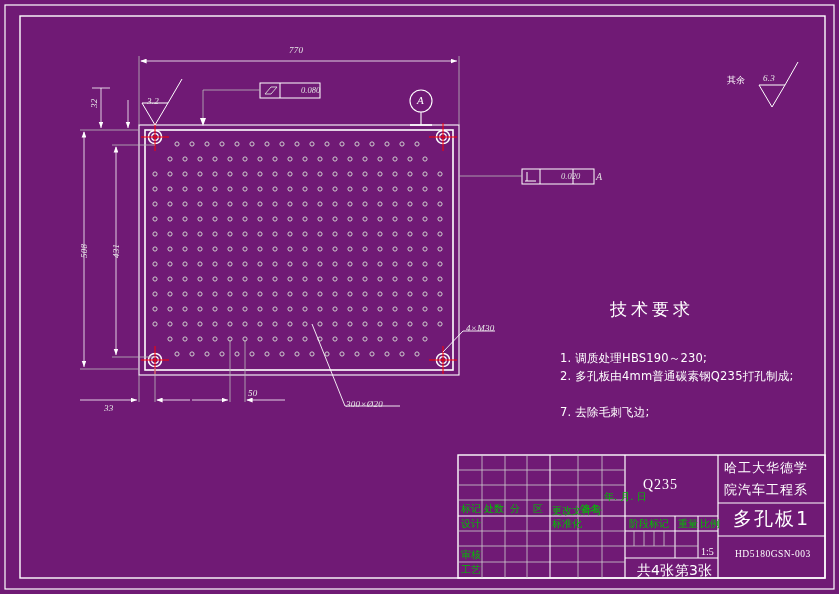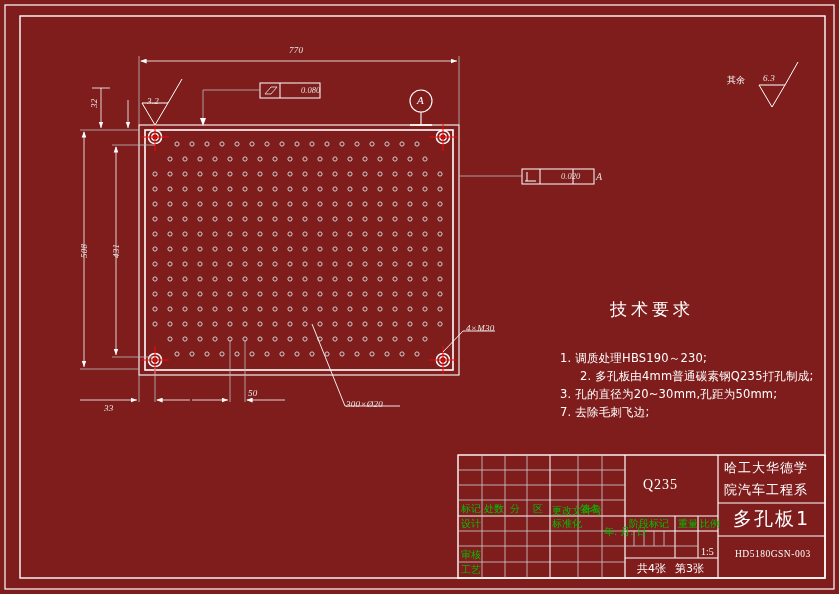--- a/index.html
+++ b/index.html
@@ -11,21 +11,21 @@
     width: 839px;
     height: 594px;
     overflow: hidden;
     font-family: "Liberation Serif", serif;
     color: #ffffff;
   }
   #cad-root {
     position: relative;
     width: 839px;
     height: 594px;
-    background: #7f1d1d;
+    background: #701a75;
     text-decoration: underline;
   }
   #cad-svg {
     position: absolute;
     left: 0;
     top: 0;
     width: 839px;
     height: 594px;
   }
   .ov {
@@ -68,21 +68,21 @@
     color: #00c000;
     letter-spacing: 0px;
   }
   .tb-green-tiny {
     font-family: "DejaVu Sans", sans-serif;
     font-size: 10px;
     color: #00c000;
   }
   .tb-white {
     font-family: "DejaVu Sans", sans-serif;
-    font-size: 11px;
+    font-size: 14px;
     color: #ffffff;
   }
   .tb-material {
     font-family: "Liberation Serif", serif;
     font-size: 14px;
     color: #ffffff;
     letter-spacing: 1px;
   }
   .tb-org {
     font-family: "DejaVu Sans", sans-serif;
@@ -624,31 +624,30 @@
 
   <div class="ov tolval" style="left:285px; top:86px;">0.080</div>
 
   <div class="ov tolval" style="left:545px; top:172px;">0.020</div>
 
   <div class="ov tolval" style="left:580px; top:172px; font-size:10px;">A</div>
 
   <div class="ov note-title" style="left:610px; top:301px;">技术要求</div>
 
   <div class="ov note-line" style="left:560px; top:353px;">1. 调质处理HBS190～230;</div>
-  <div class="ov note-line" style="left:580px; top:371px;">2. 多孔板由4mm普通碳素钢Q235打孔制成;</div>
-  <div class="ov note-line" style="left:560px; top:389px;">3. 孔的直径为20~30mm,孔距为50mm;</div>
+  <div class="ov note-line" style="left:560px; top:371px;">2. 多孔板由4mm普通碳素钢Q235打孔制成;</div>
   <div class="ov note-line" style="left:560px; top:407px;">7. 去除毛刺飞边;</div>
 
   <div class="ov tb-green" style="left:461px; top:504px;">标记</div>
   <div class="ov tb-green" style="left:484px; top:504px;">处数</div>
   <div class="ov tb-green" style="left:510px; top:504px;">分</div>
   <div class="ov tb-green" style="left:533px; top:504px;">区</div>
   <div class="ov tb-green-tiny" style="left:552px; top:506px;">更改文件号</div>
   <div class="ov tb-green" style="left:580px; top:504px;">签名</div>
-  <div class="ov tb-green-tiny" style="left:604px; top:527px;">年. 月. 日</div>
+  <div class="ov tb-green-tiny" style="left:604px; top:492px;">年. 月. 日</div>
 
   <div class="ov tb-green" style="left:461px; top:519px;">设计</div>
   <div class="ov tb-green" style="left:461px; top:550px;">审核</div>
   <div class="ov tb-green" style="left:461px; top:565px;text-align:right;">工艺</div>
   <div class="ov tb-green" style="left:552px; top:519px;">标准化</div>
 
   <div class="ov tb-material" style="left:643px; top:478px;">Q235</div>
 
   <div class="ov tb-green" style="left:629px; top:519px;">阶段标记</div>
   <div class="ov tb-green" style="left:678px; top:519px;">重量</div>

